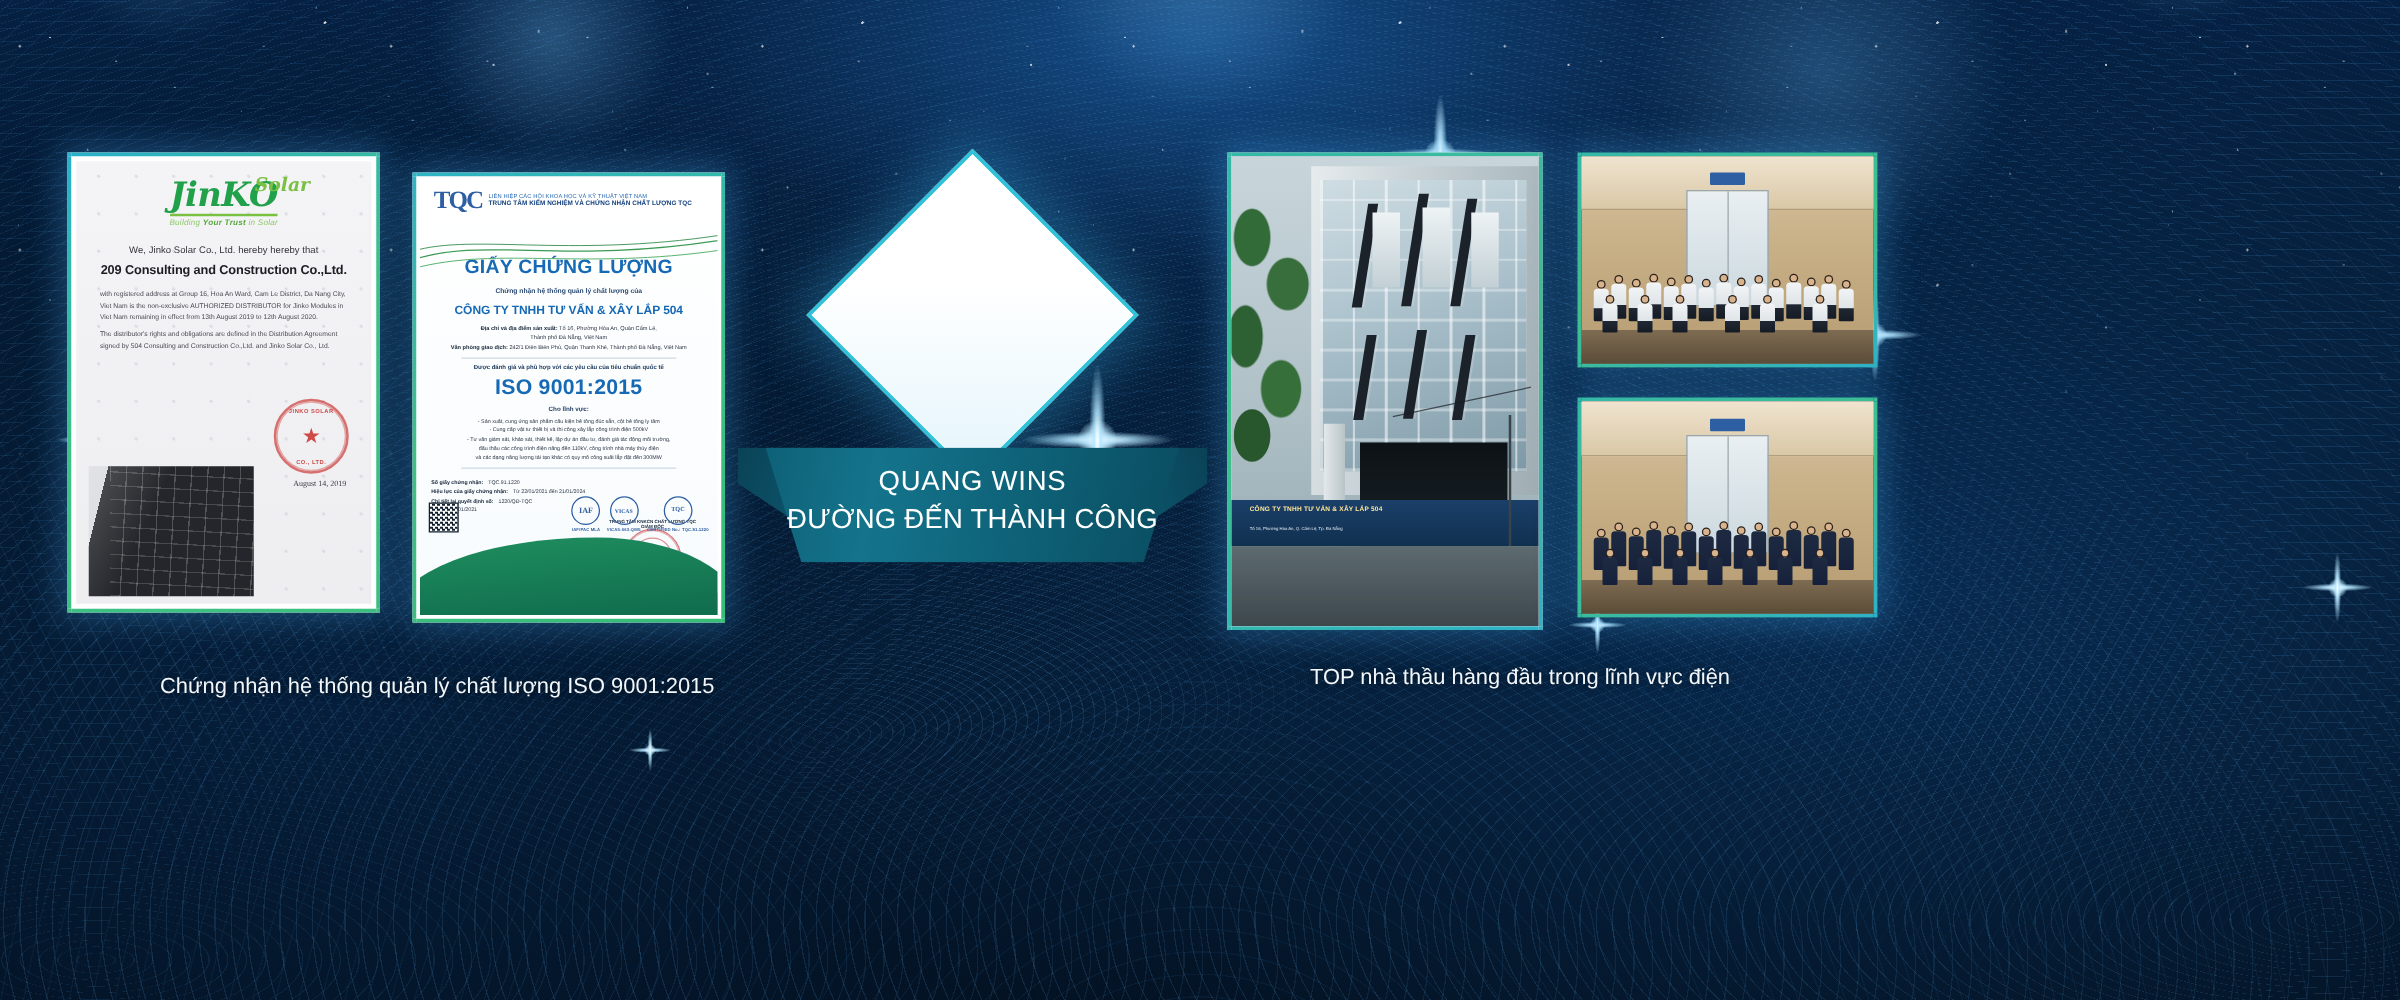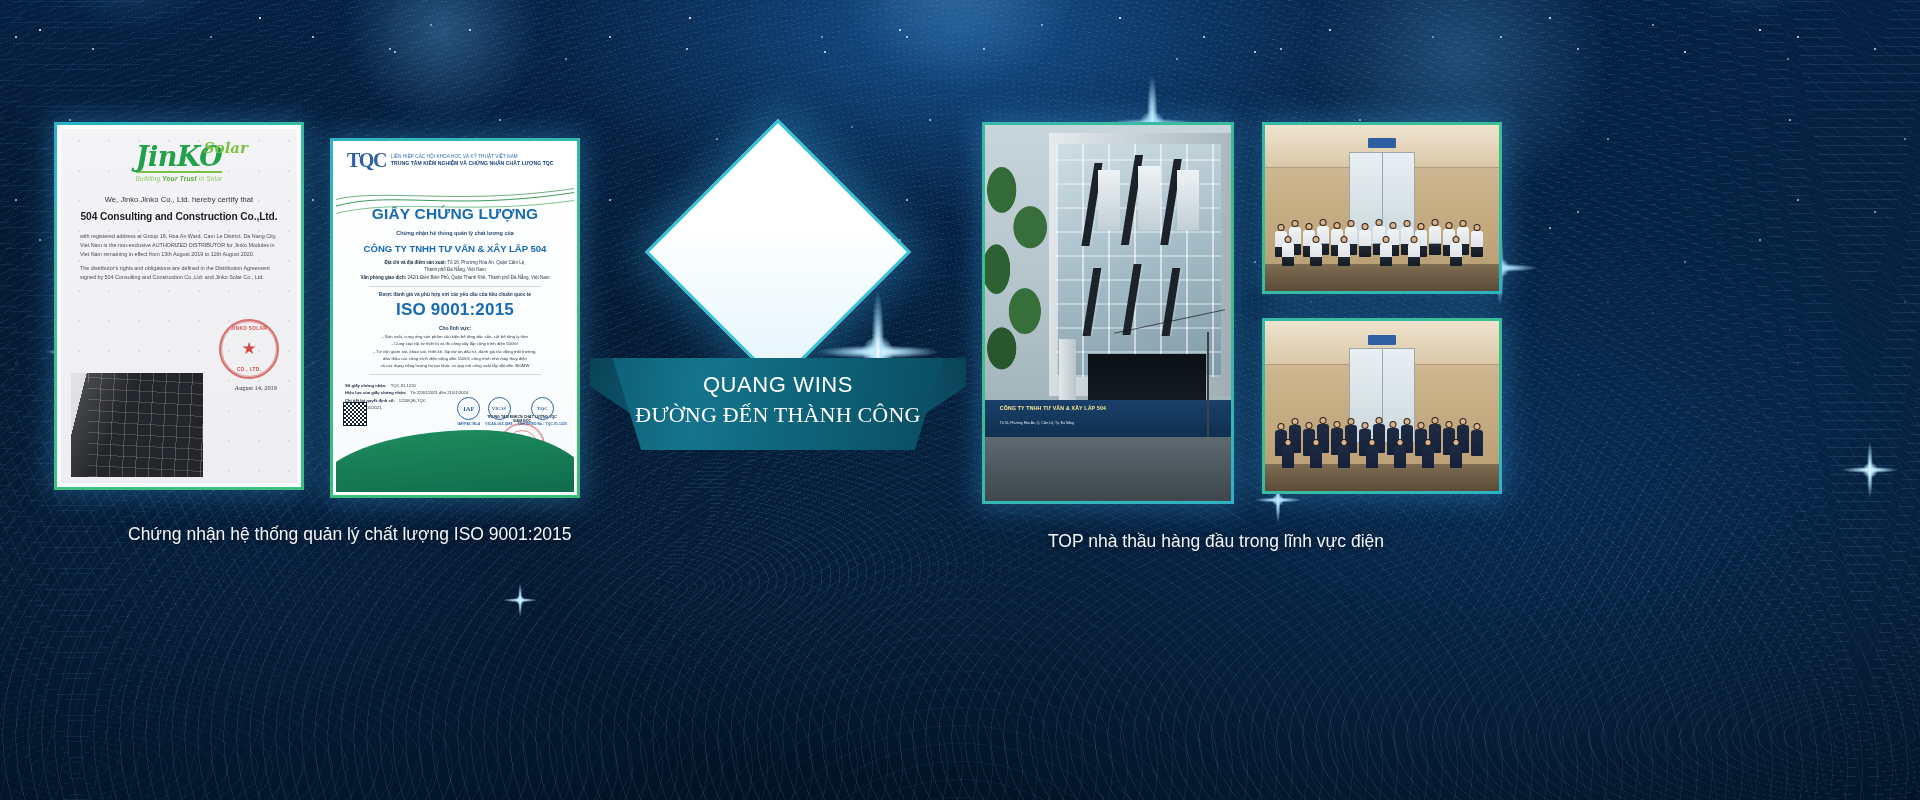--- a/index.html
+++ b/index.html
@@ -490,29 +490,29 @@
     position: absolute; right: -8px; top: 0; width: 70px; height: 62px;
     background: linear-gradient(250deg,#0a4257,#0d5a70);
     clip-path: polygon(0 0, 100% 0, 100% 46%, 28% 100%);
   }
   .banner .t1 {
     position: absolute; left: 0; right: 0; top: 14px; text-align: center;
     font-size: 22px; color: #fff; letter-spacing: .6px;
   }
   .banner .t2 {
     position: absolute; left: 0; right: 0; top: 44px; text-align: center;
-    font-size: 22px; color: #fff; letter-spacing: .2px; font-family: Liberation Serif, serif;
+    font-size: 22px; color: #fff; letter-spacing: .2px;
   }
 
   
   .caption {
     position: absolute; color: #f2f7fb; font-size: 17.5px; white-space: nowrap;
     text-shadow: 0 1px 6px rgba(0,0,0,.55);
   }
-  #cap1 { left: 128px; top: 524px; }
+  #cap1 { left: 128px; top: 538px; }
   #cap2 { left: 1048px; top: 531px; }
 </style>
 </head>
 <body>
 
 <div class="stage">
 
   <div class="stars"></div>
   <div class="stars b"></div>
   <div class="stars c"></div>
@@ -550,22 +550,22 @@
       <div class="jinko-logo">
         <span class="jinko-solar">Solar</span>
         <div class="jinko-word">JinKO</div>
         <div class="jinko-rule"></div>
         <div class="jinko-tag">
           <span>Building </span><b>Your Trust</b><span> in Solar</span>
         </div>
       </div>
 
 
-      <div class="jinko-sub">We, Jinko Jinko Co., Ltd. hereby certify that</div>
-      <div class="jinko-company">504 Consulting and Construction Co.,Ltd.</div>
+      <div class="jinko-sub">We, Jinko Solar Co., Ltd. hereby hereby that</div>
+      <div class="jinko-company">209 Consulting and Construction Co.,Ltd.</div>
 
       <div class="jinko-para">with registered address at Group 16, Hoa An Ward, Cam Le District, Da Nang City, Viet Nam is the non-exclusive AUTHORIZED DISTRIBUTOR for Jinko Modules in Viet Nam remaining in effect from 13th August 2019 to 12th August 2020.</div>
       <div class="jinko-para">The distributor's rights and obligations are defined in the Distribution Agreement signed by 504 Consulting and Construction Co.,Ltd. and Jinko Solar Co., Ltd.</div>
 
       <div class="seal">
         <div class="arcTop">JINKO SOLAR</div>
         <div class="star"></div>
         <div class="arcBot">CO., LTD.</div>
       </div>
       <div class="jinko-date">August 14, 2019</div>

